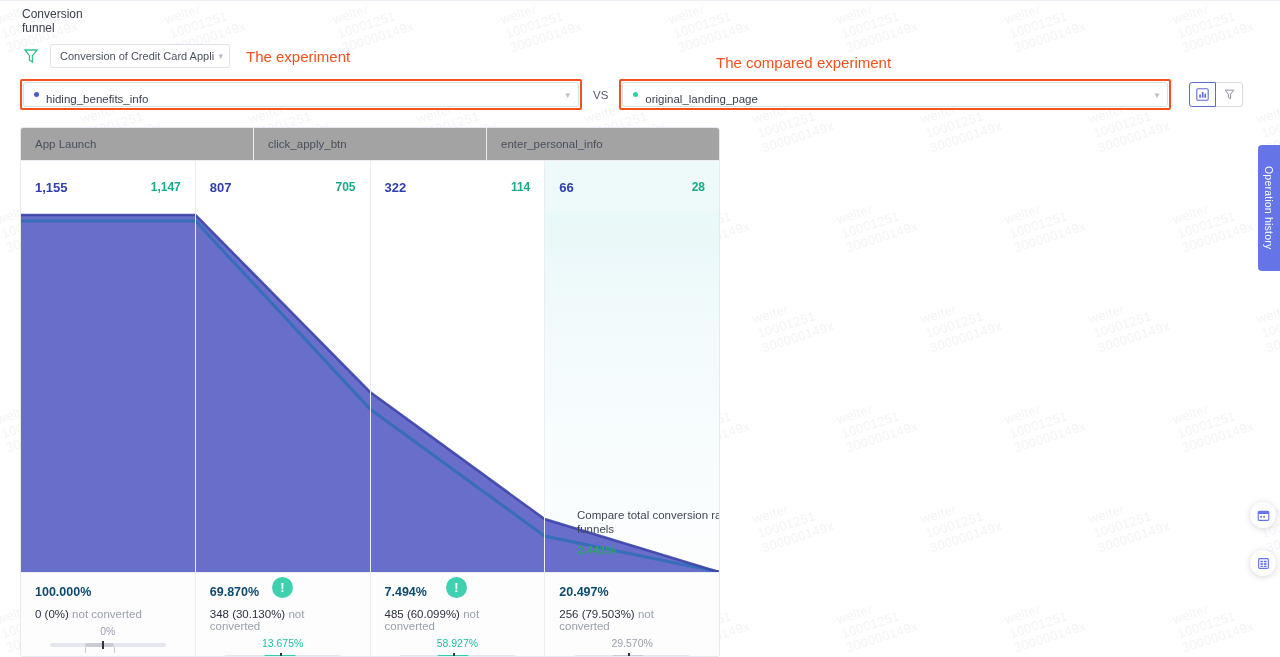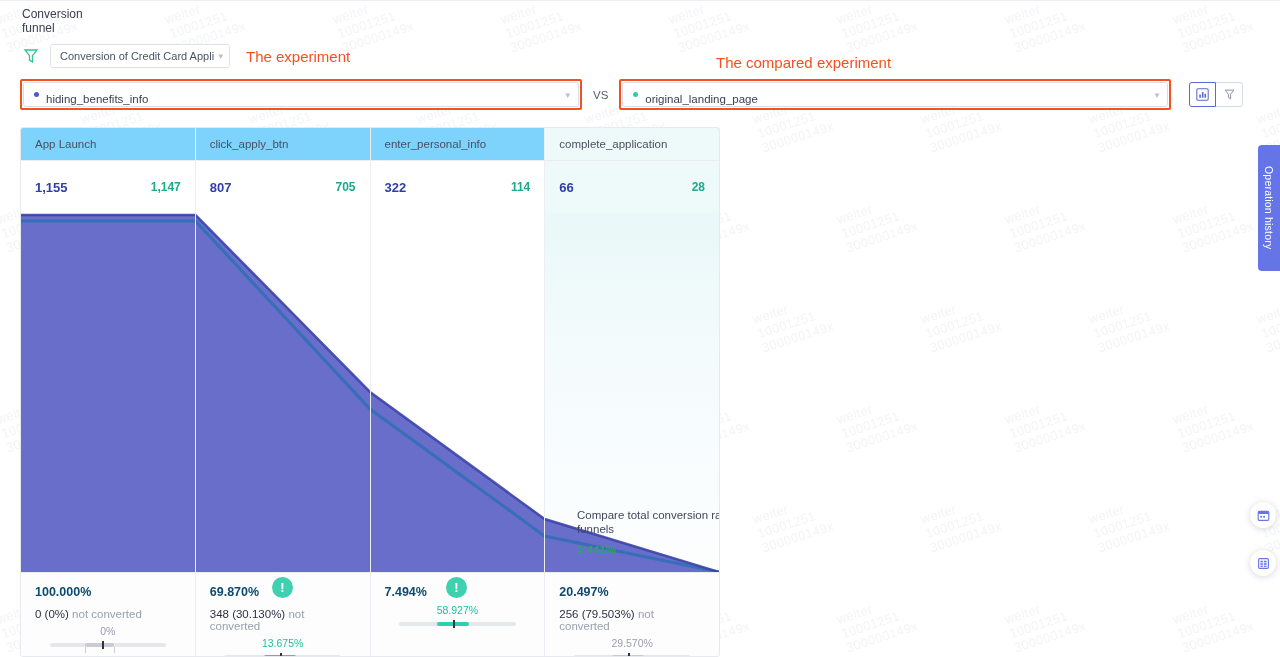--- a/index.html
+++ b/index.html
@@ -71,21 +71,21 @@
   }
   .sqbtn:first-child { border-radius:3px 0 0 3px; border-color:#5b6ad0; }
   .sqbtn:last-child  { border-radius:0 3px 3px 0; border-left:none; }
 
   
   .card {
     position:absolute; left:20px; top:127px; width:700px; height:530px;
     border:1px solid #e6e9ef; border-radius:3px; background:#fff; z-index:2;
     overflow:hidden;
   }
-  .hdr-row { display:flex; height:33px; border-bottom:1px solid #ecedf2; background:#7dd3fc; }
+  .hdr-row { display:flex; height:33px; border-bottom:1px solid #ecedf2; background:#a3a3a3; }
   .hdr-cell { flex:1; display:flex; align-items:center; padding-left:14px;
               font-size:11.5px; color:#4a5060; border-right:1px solid #ecedf2; }
   .hdr-cell:last-child { border-right:none; }
   .hdr-cell.hl { background:#eefaf9; }
 
   .num-row { display:flex; height:52px; border-bottom:none; }
   .num-cell { flex:1; display:flex; align-items:center; justify-content:space-between;
               padding:0 14px; border-right:1px solid #ecedf2; }
   .num-cell:last-child { border-right:none; }
   .num-cell.hl { background:#edfaf9; }
@@ -495,21 +495,20 @@
       </div>
     </div>
   </div>
 
   <div class="card">
 
     <div class="hdr-row">
       <div class="hdr-cell">App Launch</div>
       <div class="hdr-cell">click_apply_btn</div>
       <div class="hdr-cell">enter_personal_info</div>
-      <div class="hdr-cell hl">complete_application</div>
     </div>
 
     <div class="num-row">
       <div class="num-cell">
         <span class="n-a">1,155</span>
         <span class="n-b">1,147</span>
       </div>
       <div class="num-cell">
         <span class="n-a">807</span>
         <span class="n-b">705</span>
@@ -577,20 +576,25 @@
         <div class="mini">
           <div class="mini-track"></div>
           <div class="mini-fill" style="left:37%;width:22%;background:#2ecfb0;"></div>
           <div class="mini-tick" style="left:48%;"></div>
 
         </div>
       </div>
 
       <div class="foot-cell">
         <div class="f-pct">7.494%</div>
+        <div class="f-nc">
+          <span>485</span>
+          <span>(60.099%)</span>
+          <span class="muted">not converted</span>
+        </div>
         <div class="f-rate g">58.927%</div>
         <div class="mini">
           <div class="mini-track"></div>
           <div class="mini-fill" style="left:36%;width:22%;background:#2ecfb0;"></div>
           <div class="mini-tick" style="left:47%;"></div>
 
         </div>
       </div>
 
       <div class="foot-cell">

